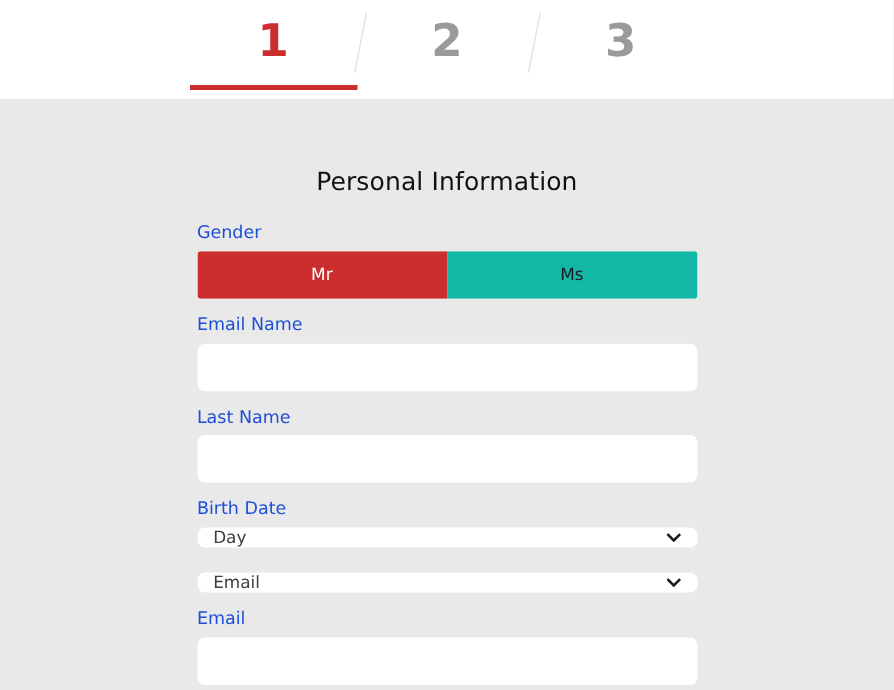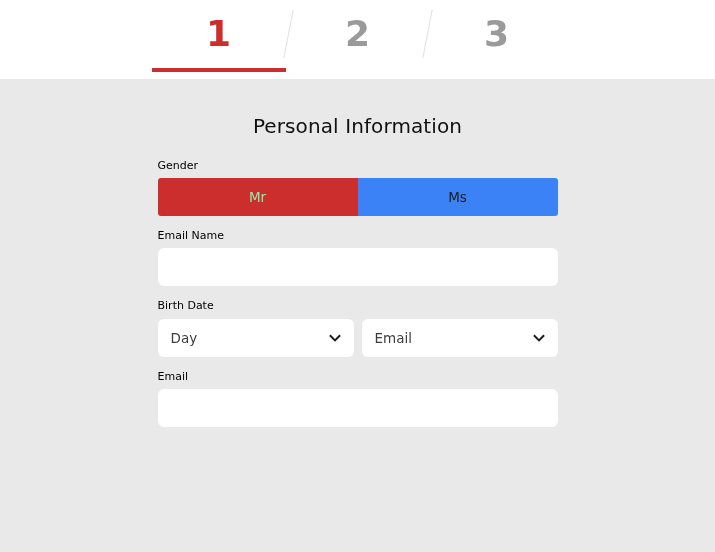--- a/index.html
+++ b/index.html
@@ -72,85 +72,86 @@
   .page-body {
     background: #e9e9e9;
     height: 473px;
     box-sizing: border-box;
   }
   .form-title {
     text-align: center;
     font-size: 20px;
     color: #111111;
     margin: 0;
-    padding-top: 35px;
+    padding-top: 54px;
     font-weight: normal;
     letter-spacing: 0.1px;
   }
   .form-wrap {
     width: 400px;
     margin: 0 auto;
     padding-top: 21px;
   }
   .field-group {
     margin-bottom: 13px;
   }
   .field-label {
-    font-size: 11px;
-    color: #000000;
+    font-size: 14px;
+    color: #1d4ed8;
     display: block;
     margin-bottom: 6px;
     line-height: 1.2;
   }
 
   
   .toggle-row {
     display: flex;
     width: 400px;
     height: 38px;
     border-radius: 3px;
     overflow: hidden;
   }
   .toggle-btn {
     flex: 1;
     display: flex;
     align-items: center;
     justify-content: center;
     font-size: 13.5px;
     cursor: pointer;
-    background: #3b82f6;
+    background: #14b8a6;
     color: #1c1c1c;
     border: none;
     font-family: inherit;
   }
   .toggle-btn.selected {
     background: #cc2d2d;
-    color: #86efac;
+    color: #ffffff;
   }
 
   
   .text-input {
     width: 400px;
     height: 38px;
     background: #ffffff;
     border: none;
     border-radius: 6px;
     box-sizing: border-box;
     padding: 0 12px;
     font-size: 13.5px;
     color: #1c1c1c;
     font-family: inherit;
     outline: none;
   }
 
   
   .select-row {
     display: flex;
-    gap: 8px;
-    width: 400px;
+    gap: 20px;
+    width: 400px;
+    flex-direction: column;
   }
   .select-box {
     position: relative;
     flex: 1;
     height: 38px;
     background: #ffffff;
     border-radius: 6px;
     display: flex;
     align-items: center;
     cursor: pointer;
@@ -209,20 +210,24 @@
         <button class="toggle-btn selected">Mr</button>
         <button class="toggle-btn">Ms</button>
       </div>
     </div>
 
     <div class="field-group">
       <span class="field-label">Email Name</span>
       <input class="text-input" type="text" value="" style="">
     </div>
 
+    <div class="field-group">
+      <span class="field-label">Last Name</span>
+      <input class="text-input" type="text" value="" style="">
+    </div>
 
     <div class="field-group">
       <span class="field-label">Birth Date</span>
       <div class="select-row">
 
         <div class="select-box">
           <span class="select-value">Day</span>
           <span class="chevron">
             <svg viewBox="0 0 12 12" width="12" height="12" aria-hidden="true">
               <path d="M1.6 4 L6 8.4 L10.4 4" fill="none" stroke="#1c1c1c" stroke-width="2" stroke-linecap="square"></path>

